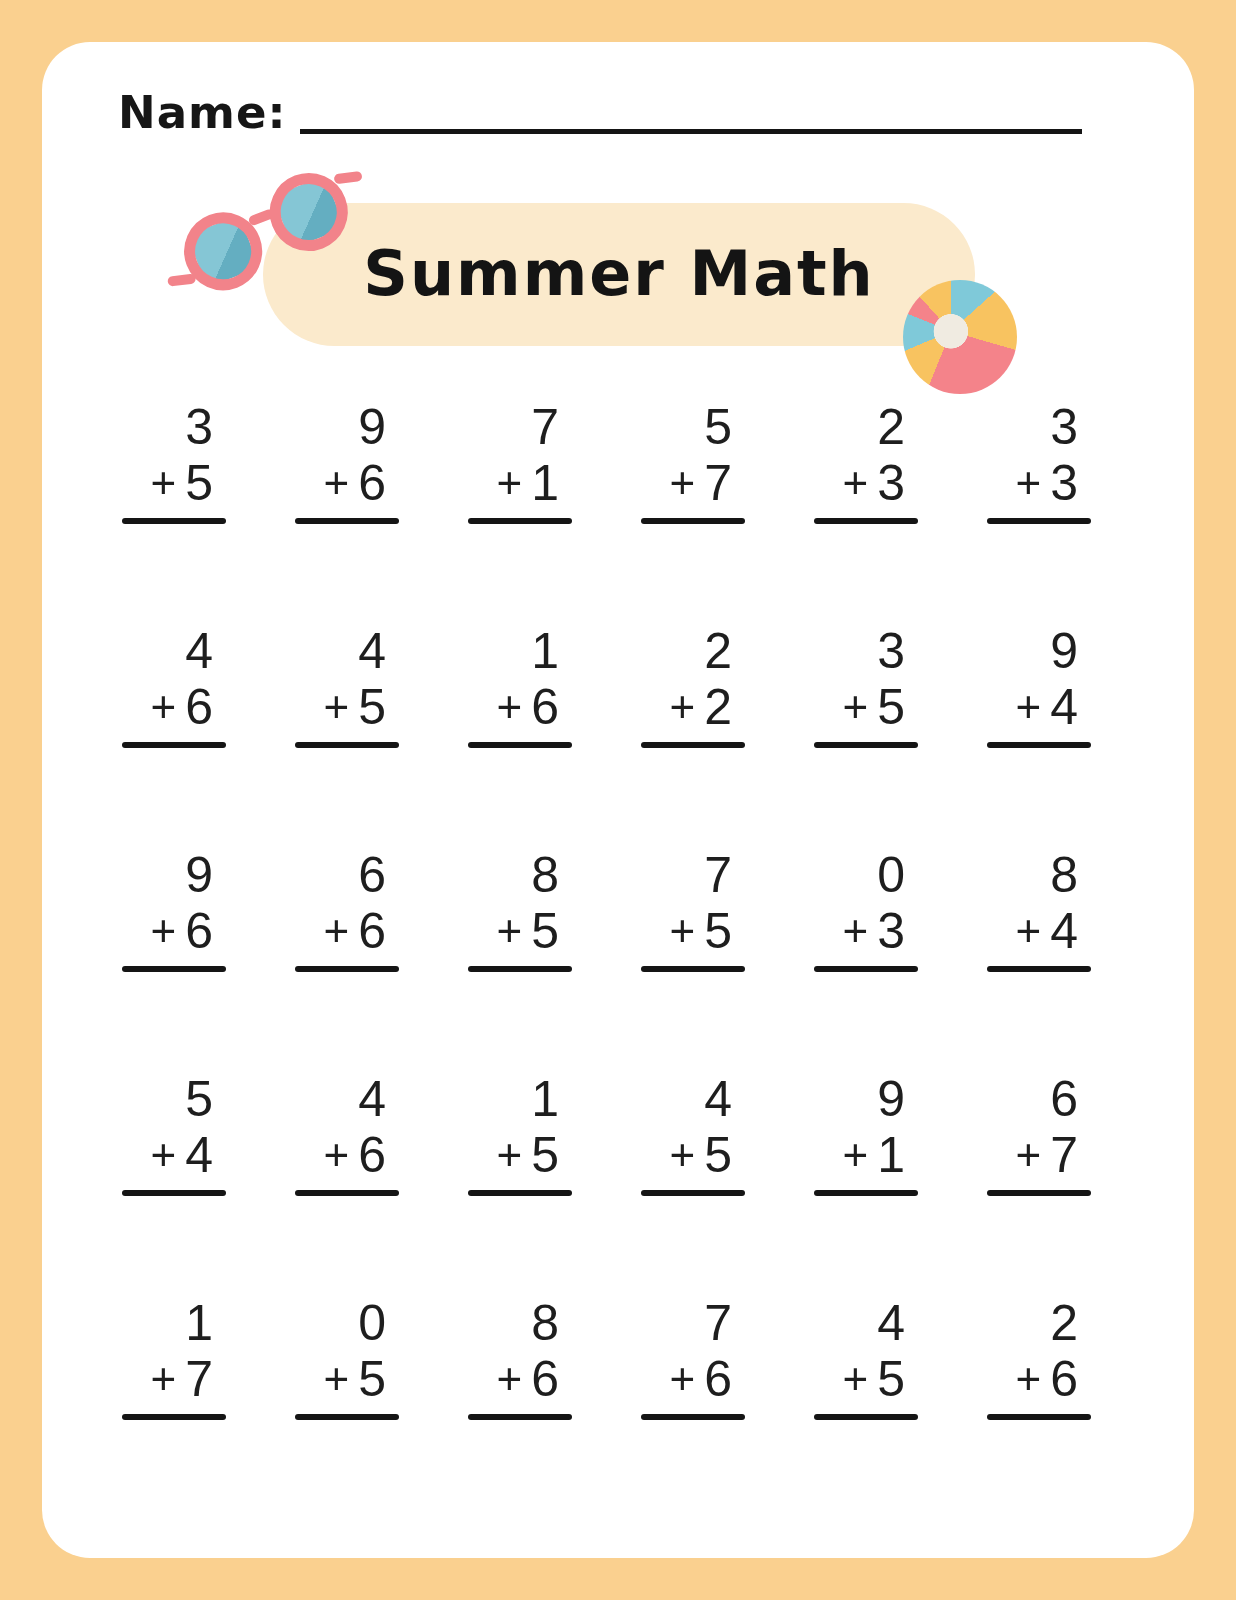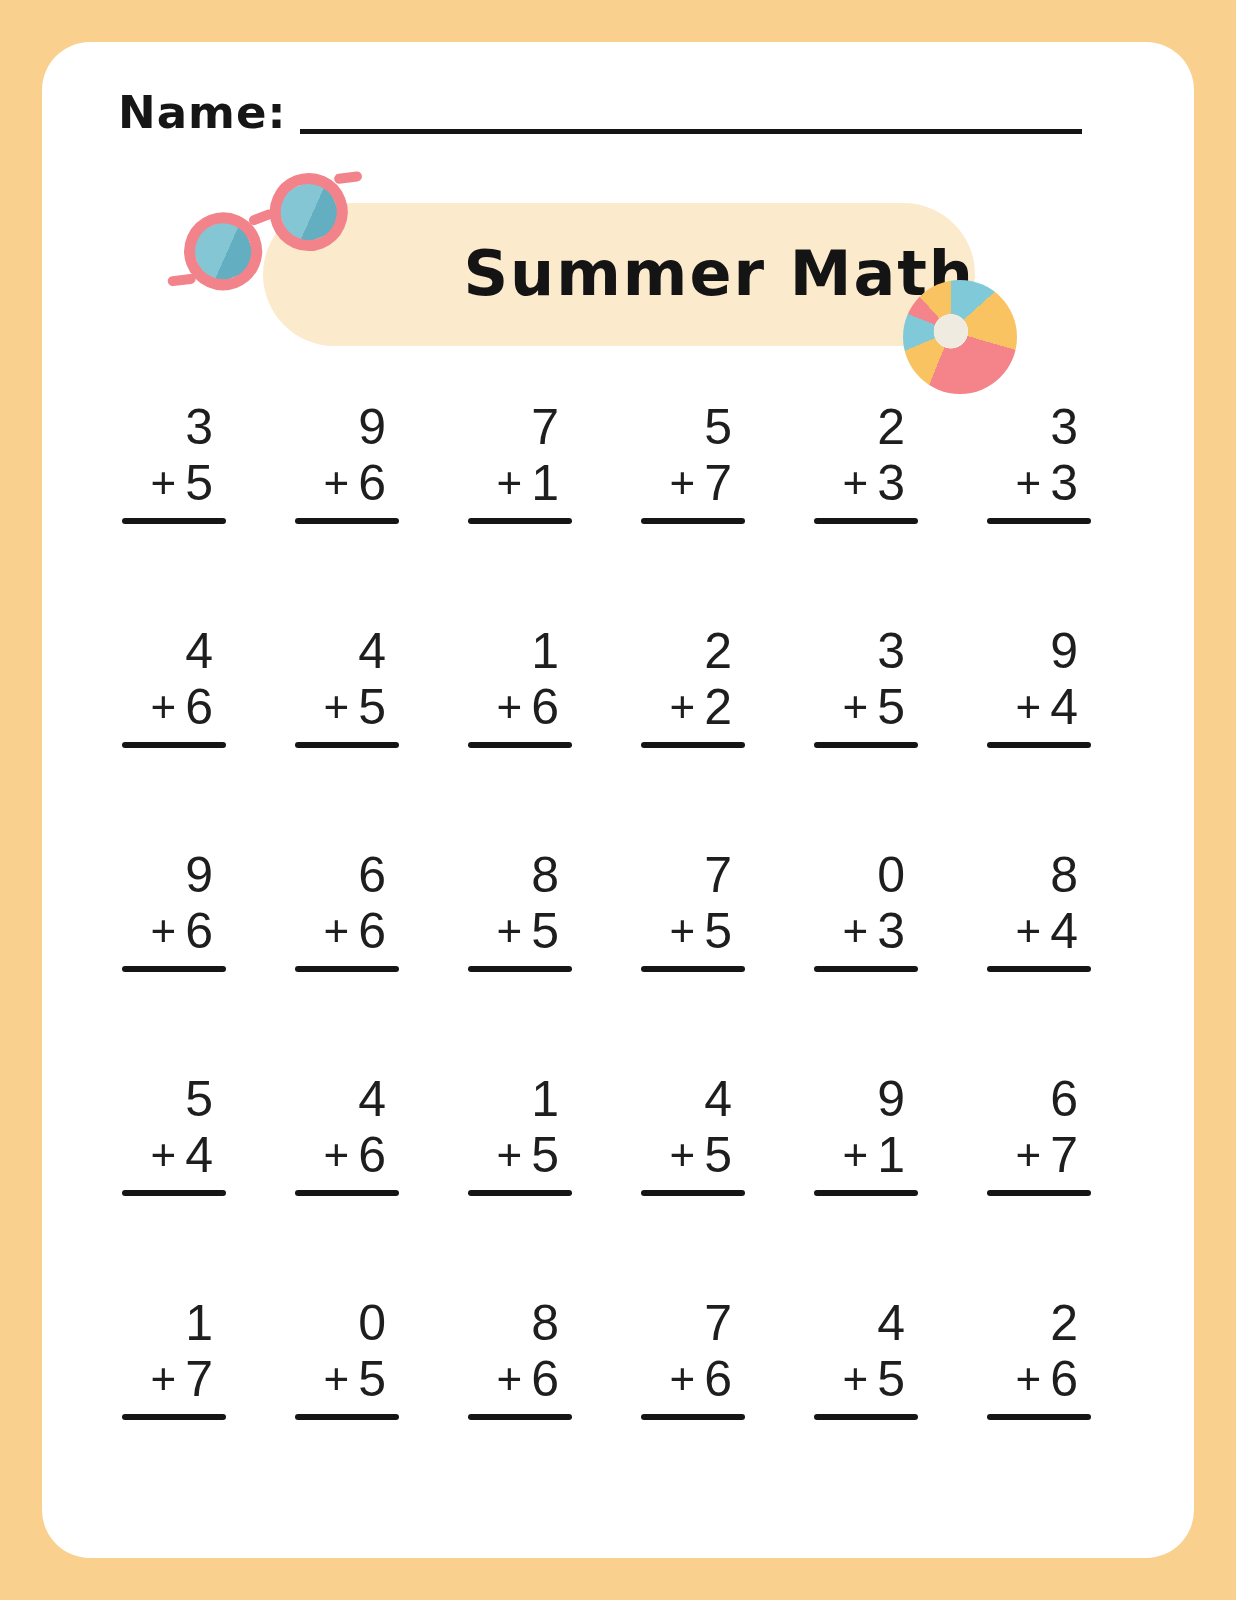--- a/index.html
+++ b/index.html
@@ -31,21 +31,21 @@
   }
   .name-line{
     flex:1; height:0; border-bottom:5px solid #151515; margin-left:14px; margin-bottom:4px;
   }
   .banner{
     position:absolute; left:221px; top:161px; width:712px; height:143px;
     background:var(--banner); border-radius:72px;
   }
   .title{
     position:absolute; left:0; right:0; top:50%; transform:translateY(-52%);
-    text-align:right;
+    text-align:center;
     font-family:"DejaVu Sans", sans-serif;
     font-size:62px; font-weight:600; letter-spacing:2px; color:#141414;
     white-space:nowrap;
   }
   
   .sunglasses{
     position:absolute; left:116px; top:142px; width:214px; height:96px;
     transform:rotate(-21deg); transform-origin:50% 50%;
   }
   .lens{

